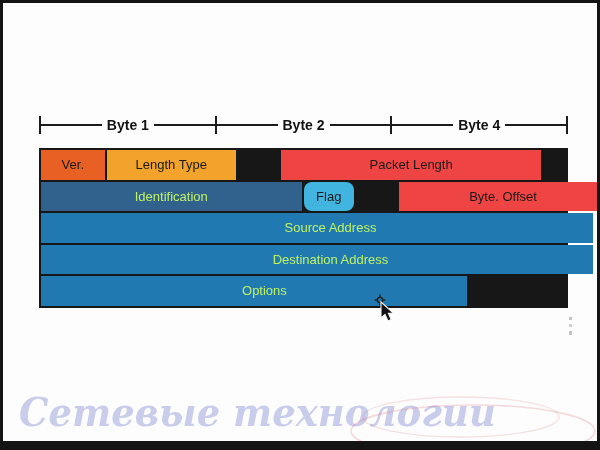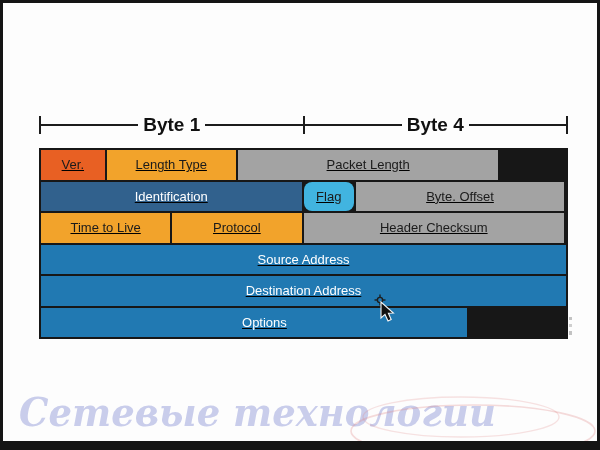--- a/index.html
+++ b/index.html
@@ -9,48 +9,48 @@
     background:#fdfdfd;
     border-top:3px solid #141414;border-left:3px solid #141414;
     border-right:3px solid #141414;border-bottom:9px solid #141414;
     overflow:hidden;
   }
   
   .ruler{position:absolute;left:36px;top:109px;width:529px;height:26px;display:flex;align-items:center;}
   .seg{flex:1 1 0;display:flex;align-items:center;min-width:0;}
   .tick{width:2px;height:18px;background:#1c1c1c;flex:0 0 auto;}
   .hline{flex:1 1 auto;height:2px;background:#1c1c1c;}
-  .rlabel{padding:0 5px;font-weight:700;font-size:19px;color:#111;white-space:nowrap;}
+  .rlabel{padding:0 5px;font-weight:700;font-size:14px;color:#111;white-space:nowrap;}
   
   .ipv4-table{
     position:absolute;left:36px;top:145px;width:529px;
     background:#171717;padding:2px;box-sizing:border-box;
     display:flex;flex-direction:column;gap:2px;
   }
-  .trow{display:flex;gap:2px;height:29.5px;text-decoration:underline;}
+  .trow{display:flex;gap:2px;height:29.5px;}
   .cell{
     display:flex;align-items:center;justify-content:center;
     font-size:13px;color:#1b1b1b;min-width:0;white-space:nowrap;
     flex-grow:0;flex-shrink:0;
   }
   .w125{flex-basis:calc(12.5% - 2px);}
   .w25 {flex-basis:calc(25% - 2px);}
   .w50 {flex-basis:calc(50% - 2px);}
   .w10 {flex-basis:calc(10% - 2px);}
   .w40 {flex-basis:calc(40% - 2px);}
   .w775{flex-basis:calc(77.5% - 2px);padding-left:21px;}
   .w225{flex-basis:calc(22.5% - 1px);}
-  .w100{flex-basis:100%;}
+  .w100{flex-basis:100%;padding-left:27px;}
   .bg-or{background:#E86023;}
   .bg-am{background:#F2A32B;}
-  .bg-gr{background:#a3a3a3;}
+  .bg-gr{background:#ef4444;margin-left:43px;}
   .bg-db{background:#31618D;}
   .bg-bl{background:#2179B2;}
   .bg-cy{background:#41B4E0;border-radius:8px;}
-  .txt-light{color:#ffffff;}
+  .txt-light{color:#bef264;}
   
   .watermark{
     position:absolute;left:16px;top:385px;width:330px;
     font-family:"DejaVu Serif",serif;font-style:italic;font-weight:700;
     font-size:37px;color:#c9cdeb;letter-spacing:0px;
     transform:scaleY(1.08);transform-origin:left top;white-space:nowrap;
   }
   
   .cursor{position:absolute;left:366px;top:288px;width:30px;height:34px;}
   
@@ -70,41 +70,42 @@
   <div class="ruler">
     <div class="seg">
       <span class="tick"></span>
       <span class="hline"></span>
       <span class="rlabel">Byte 1</span>
       <span class="hline"></span>
     </div>
     <div class="seg">
       <span class="tick"></span>
       <span class="hline"></span>
+      <span class="rlabel">Byte 2</span>
+      <span class="hline"></span>
+    </div>
+    <div class="seg">
+      <span class="tick"></span>
+      <span class="hline"></span>
       <span class="rlabel">Byte 4</span>
       <span class="hline"></span>
     </div>
     <span class="tick"></span>
   </div>
 
   <div class="ipv4-table">
     <div class="trow">
       <div class="cell w125 bg-or">Ver.</div>
       <div class="cell w25 bg-am">Length Type</div>
       <div class="cell w50 bg-gr">Packet Length</div>
     </div>
     <div class="trow">
       <div class="cell w50 bg-db txt-light">Identification</div>
       <div class="cell w10 bg-cy">Flag</div>
       <div class="cell w40 bg-gr">Byte. Offset</div>
-    </div>
-    <div class="trow">
-      <div class="cell w25 bg-am">Time to Live</div>
-      <div class="cell w25 bg-am">Protocol</div>
-      <div class="cell w50 bg-gr">Header Checksum</div>
     </div>
     <div class="trow">
       <div class="cell w100 bg-bl txt-light">Source Address</div>
     </div>
     <div class="trow">
       <div class="cell w100 bg-bl txt-light">Destination Address</div>
     </div>
     <div class="trow">
       <div class="cell w775 bg-bl txt-light">Options</div>
     </div>

